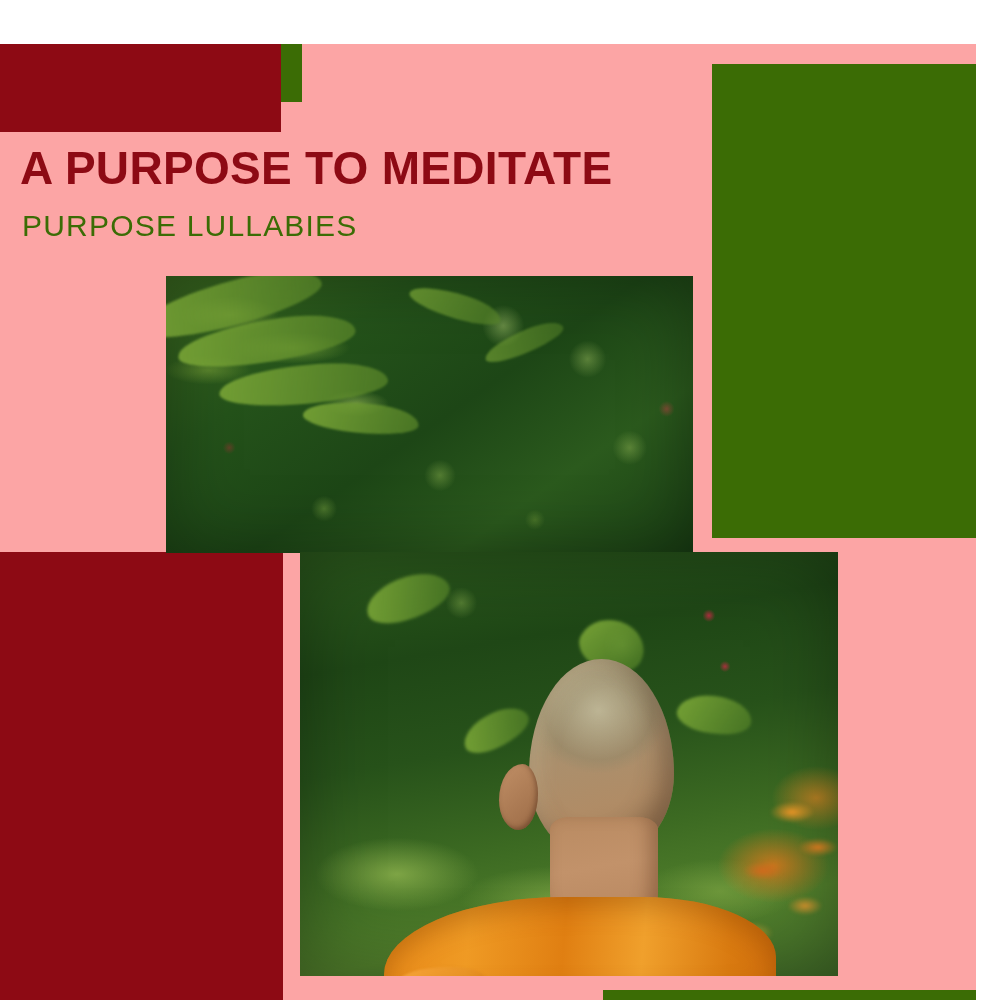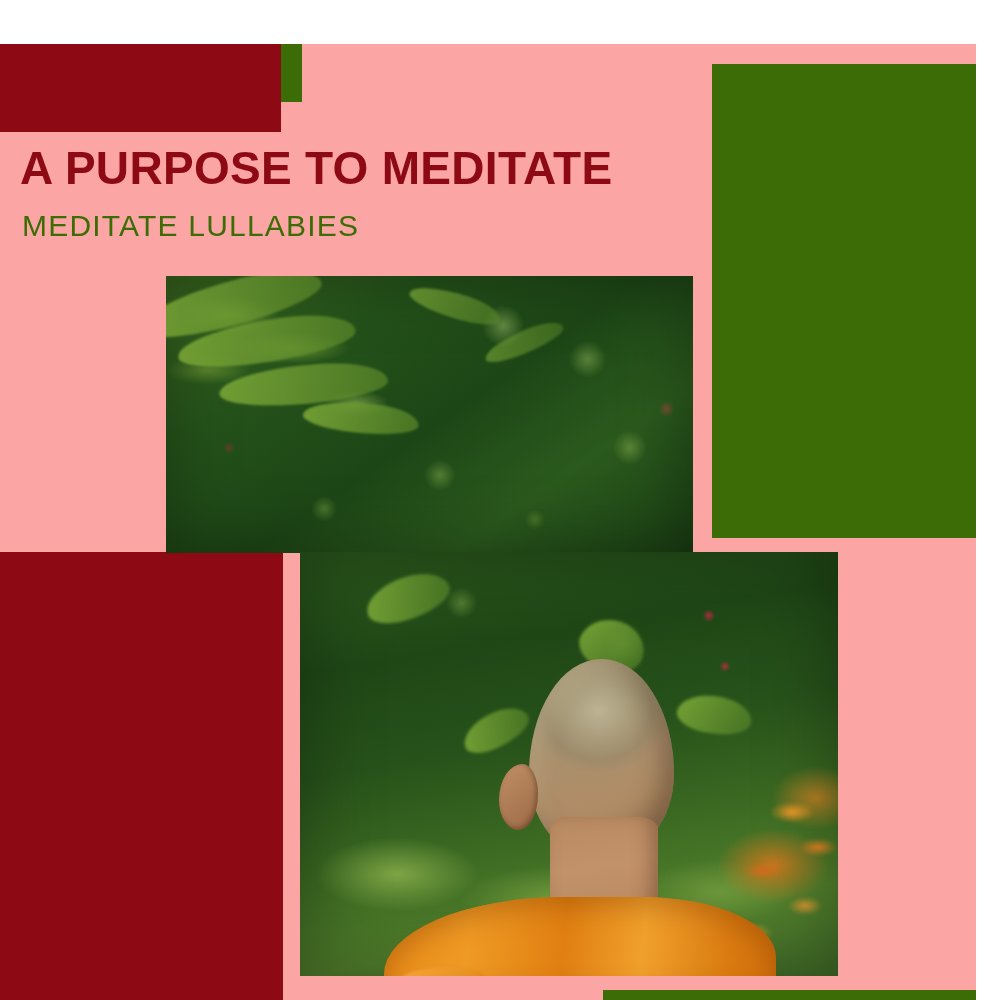--- a/index.html
+++ b/index.html
@@ -247,21 +247,21 @@
   <div class="block" id="block-right-green"></div>
 
   <div class="block" id="block-left-red"></div>
 
   <div class="block" id="block-bottom-green-bar"></div>
 
   <div class="block" id="block-bottom-red"></div>
 
   <div id="title-group">
     <h1 id="album-title">A PURPOSE TO MEDITATE</h1>
-    <h2 id="album-subtitle">MEDITATE LULLABIES</h2>
+    <h2 id="album-subtitle">PURPOSE LULLABIES</h2>
   </div>
 
   <div class="photo" id="photo-foliage">
     <div class="leaf-blade lb1"></div>
     <div class="leaf-blade lb2"></div>
     <div class="leaf-blade lb3"></div>
     <div class="leaf-blade lb4"></div>
     <div class="leaf-blade lb5"></div>
     <div class="leaf-blade lb6"></div>
   </div>

